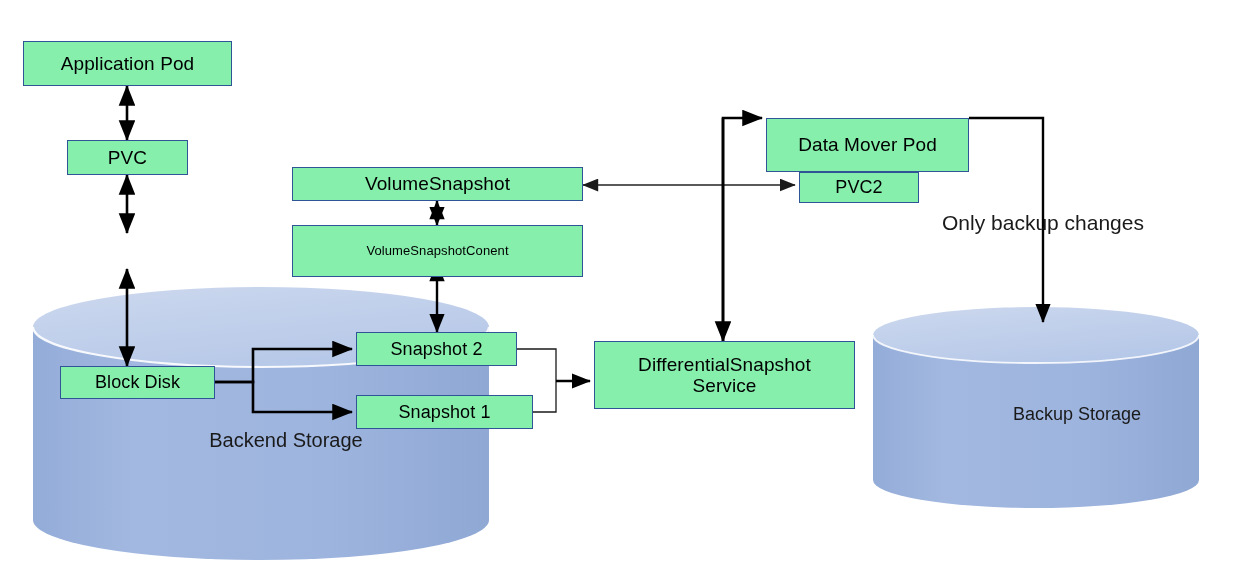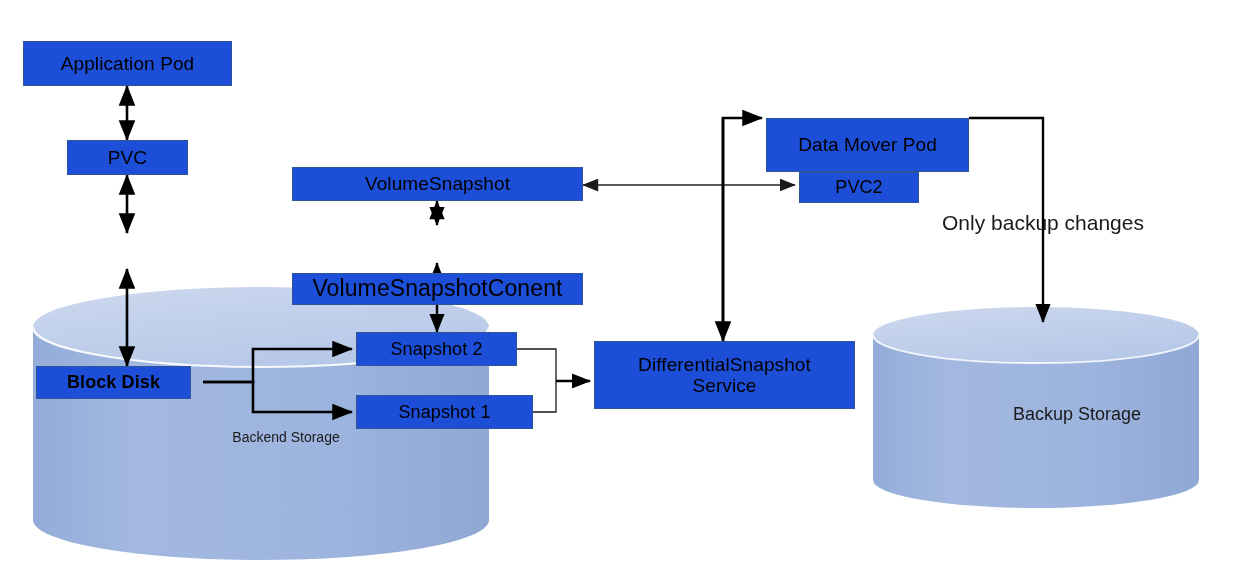--- a/index.html
+++ b/index.html
@@ -29,21 +29,21 @@
     pointer-events: none;
   }
   #cylinders { z-index: 1; }
   #connectors { z-index: 2; }
   .boxes { position: absolute; left:0; top:0; width:1234px; height:580px; z-index: 3; }
 
   
   .node {
     position: absolute;
     box-sizing: border-box;
-    background: #1d4ed8;
+    background: #86efac;
     border: 1px solid #2f5597;
     color: #000000;
     display: flex;
     align-items: center;
     justify-content: center;
     text-align: center;
     line-height: 1.12;
     letter-spacing: 0.1px;
     font-weight: 400;
     white-space: pre-line;
@@ -140,37 +140,37 @@
     <line x1="858" y1="148" x2="858" y2="172" stroke="#4472c4" stroke-width="2.4" marker-start="url(#arrStartB)" marker-end="url(#arrEndB)"></line>
   </svg>
 
   <div class="boxes">
 
     <div class="node" style="left:23px; top:41px; width:209px; height:45px; font-size:19px;">Application Pod</div>
 
     <div class="node" style="left:67px; top:140px; width:121px; height:35px; font-size:19px;">PVC</div>
 
 
-    <div class="node" style="left:36px; top:366px; width:155px; height:33px; font-size:18px;font-weight:bold;">Block Disk</div>
+    <div class="node" style="left:60px; top:366px; width:155px; height:33px; font-size:18px;">Block Disk</div>
 
     <div class="node" style="left:292px; top:167px; width:291px; height:34px; font-size:19px;">VolumeSnapshot</div>
 
-    <div class="node" style="left:292px; top:225px; width:291px; height:32px; font-size:23px;margin-top:48px;">VolumeSnapshotConent</div>
+    <div class="node" style="left:292px; top:225px; width:291px; height:52px; font-size:13px;">VolumeSnapshotConent</div>
 
     <div class="node" style="left:356px; top:332px; width:161px; height:34px; font-size:18px;">Snapshot 2</div>
 
     <div class="node" style="left:356px; top:395px; width:177px; height:34px; font-size:18px;">Snapshot 1</div>
 
     <div class="node" style="left:594px; top:341px; width:261px; height:68px; font-size:19px;">DifferentialSnapshot
 Service</div>
 
     <div class="node" style="left:766px; top:94px; width:203px; height:54px; font-size:19px;margin-top:24px;">Data Mover Pod</div>
 
     <div class="node" style="left:799px; top:172px; width:120px; height:31px; font-size:18px;">PVC2</div>
 
-    <div class="label" style="left:161px; top:429px; width:250px; font-size:14px;">Backend Storage</div>
+    <div class="label" style="left:161px; top:429px; width:250px; font-size:20px;">Backend Storage</div>
 
     <div class="label" style="left:952px; top:404px; width:250px; font-size:18px;">Backup Storage</div>
 
     <div class="label" style="left:913px; top:211px; width:260px; font-size:21px;">Only backup changes</div>
 
   </div>
 </div>
 
 </body></html>

